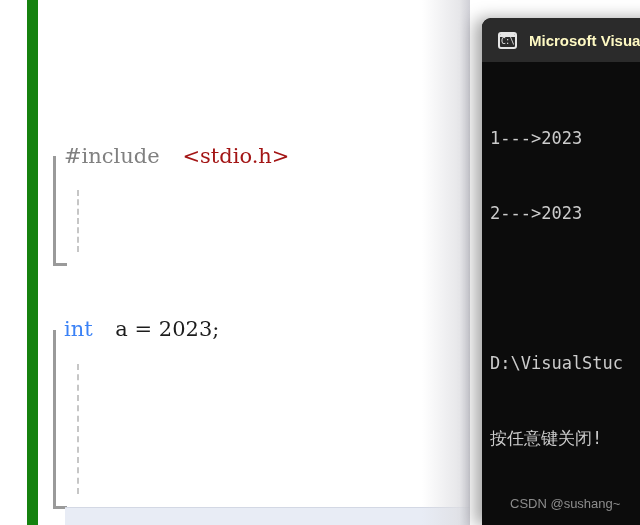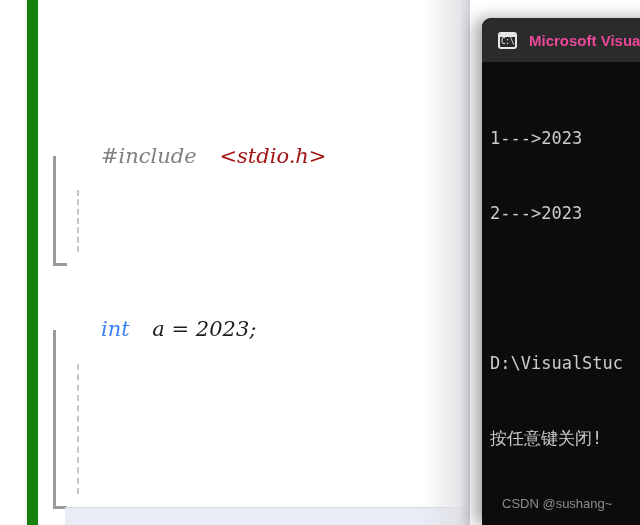--- a/index.html
+++ b/index.html
@@ -73,22 +73,21 @@
     width: 470px;
     font-family: "DejaVu Serif", "Liberation Serif", serif;
     font-size: 21px;
     line-height: 34.7px;
     white-space: pre;
     color: #1c1c1c;
   }
   .line {
     position: relative;
     height: 34.7px;
-    padding-left: 101px;
-    font-style: italic;
+    padding-left: 64px;
   }
   .line.blank { color: transparent; }
 
   
   .t-pp      { color: #808080; }            
   .t-hdr     { color: #a31515; }            
   .t-kw      { color: #3b82f6; }            
   .t-plain   { color: #1c1c1c; margin-left: 16px; }
 
   
@@ -158,41 +157,41 @@
     left: 1px;
     top: 3px;
     font-family: "DejaVu Sans Mono", monospace;
     font-size: 8px;
     line-height: 10px;
     color: #e6e6e6;
     letter-spacing: -0.5px;
   }
   #console-title {
     margin-left: 12px;
-    color: #ec4899;
+    color: #fef9c3;
     font-family: "Liberation Sans", sans-serif;
     font-size: 15px;
     font-weight: bold;
     white-space: nowrap;
   }
   #console-body {
     position: relative;
     padding: 14px 0 0 8px;
     font-family: "DejaVu Sans Mono", "Liberation Mono", monospace;
     font-size: 17px;
     line-height: 25px;
     color: #cccccc;
     white-space: pre;
   }
   .console-line { white-space: pre; }
   .console-line.gap { height: 25px; }
 
   #watermark {
     position: absolute;
-    left: 20px;
+    left: 28px;
     bottom: 14px;
     color: #8c8c8c;
     font-family: "Liberation Sans", sans-serif;
     font-size: 13px;
     white-space: nowrap;
   }
 </style>
 </head>
 <body>
 

